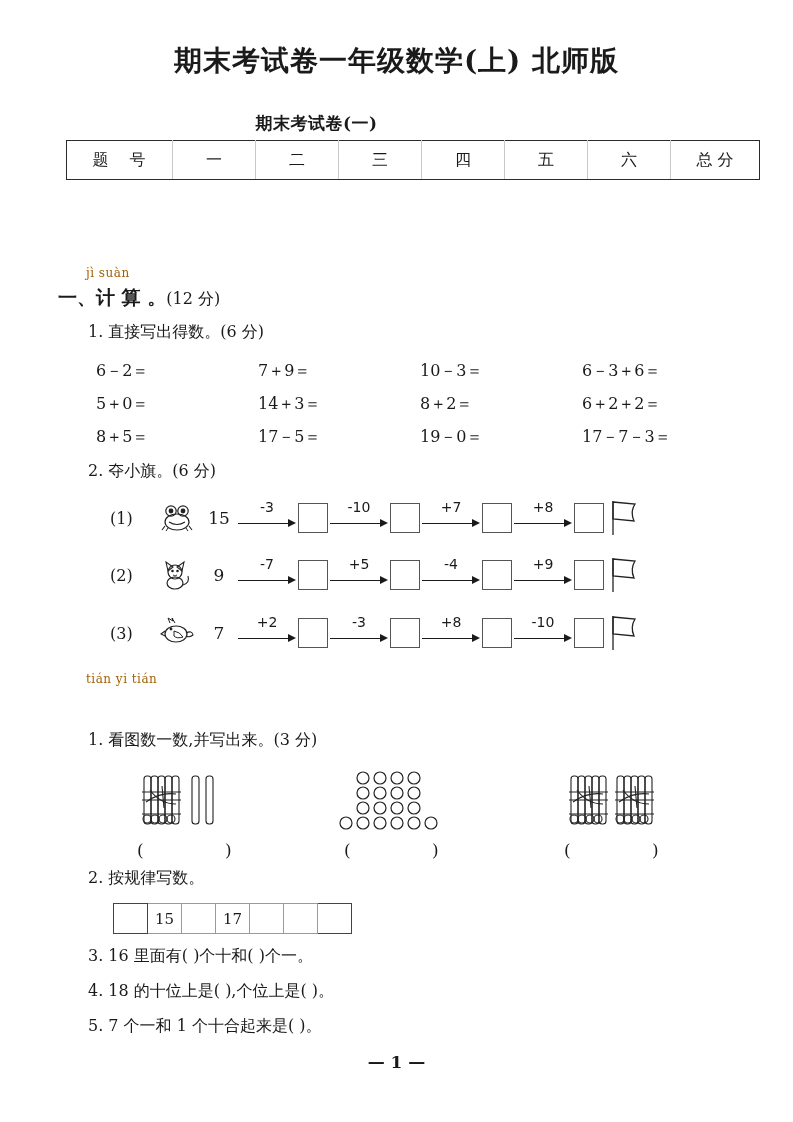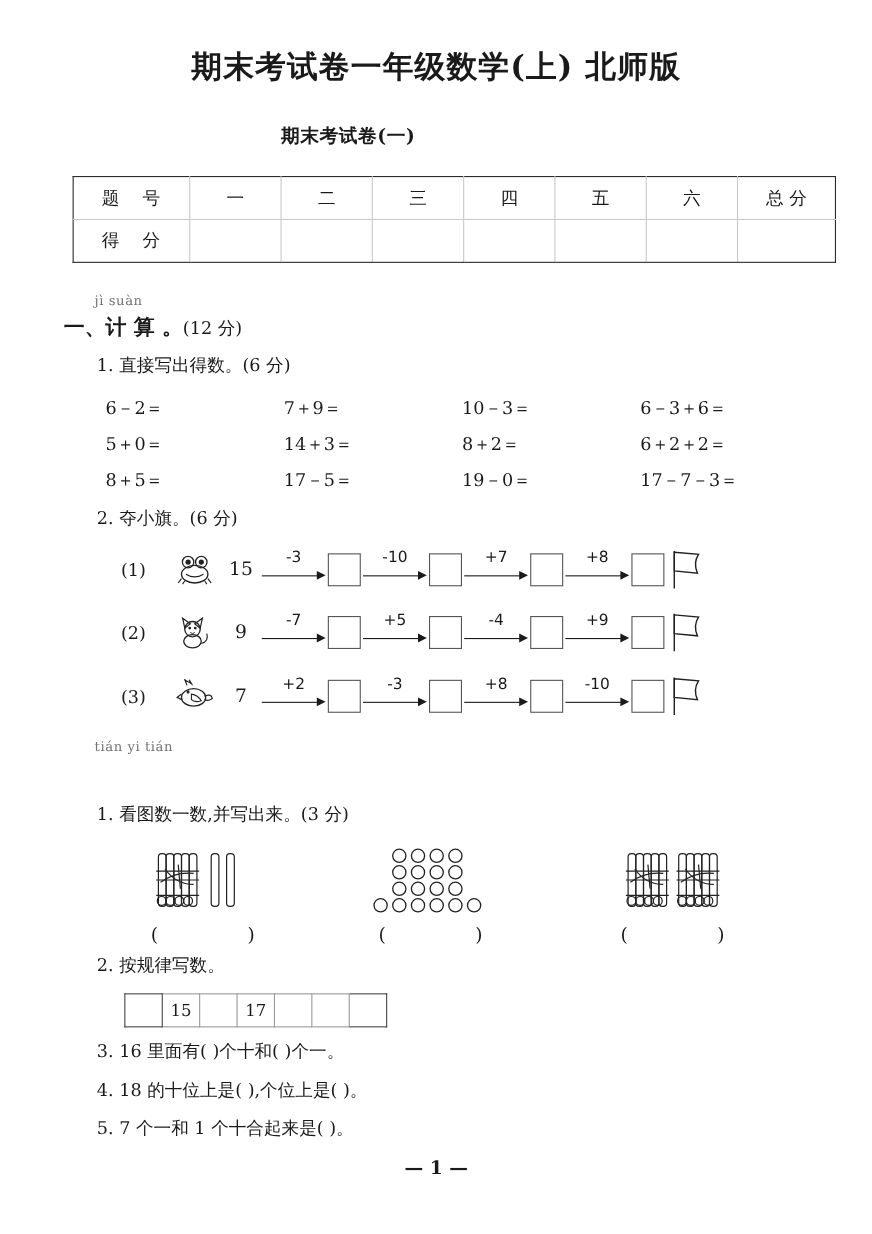--- a/index.html
+++ b/index.html
@@ -40,21 +40,21 @@
     text-align: center;
     font-size: 17px;
     font-weight: bold;
     letter-spacing: 0.5px;
   }
 
   
   .score-table {
     position: absolute;
     left: 66px;
-    top: 160px;
+    top: 140px;
     width: 662px;
     border-collapse: collapse;
     table-layout: fixed;
     border-radius: 21px;
   }
   .score-table td {
     height: 36px;
     text-align: center;
     vertical-align: middle;
     font-size: 16px;
@@ -66,21 +66,21 @@
   .score-table tr:last-child td { border-bottom: 1.6px solid #2b2b2b; }
   .score-table .midrow td { border-top: 1.2px solid #555; }
   .score-table .seam { border-left: 1.4px solid #3a3a3a; }
   .sp { letter-spacing: 8px; padding-left: 8px; }
 
   
   .pinyin {
     position: absolute;
     font-family: "DejaVu Serif", "Liberation Serif", serif;
     font-size: 12px;
-    color: #737373;
+    color: #a16207;
     letter-spacing: 0.5px;
   }
   .sec-head {
     position: absolute;
     font-size: 19px;
     font-weight: bold;
     white-space: nowrap;
   }
   .sec-head .pts {
     font-weight: normal;
@@ -237,30 +237,20 @@
     <tbody>
         <tr>
       <td class="outer-l sp" style="width:96px">题 号</td>
       <td style="width:80px">一</td>
       <td class="seam" style="width:80px">二</td>
       <td style="width:80px">三</td>
       <td class="seam" style="width:80px">四</td>
       <td style="width:80px">五</td>
       <td class="seam" style="width:80px">六</td>
       <td class="outer-r" style="width:86px">总 分</td>
-    </tr>
-    <tr class="midrow">
-      <td class="outer-l sp">得 分</td>
-      <td></td>
-      <td class="seam"></td>
-      <td></td>
-      <td class="seam"></td>
-      <td></td>
-      <td class="seam"></td>
-      <td class="outer-r"></td>
     </tr>
   </tbody>
     </table>
 
   <div class="pinyin" style="left:86px; top:266px;">jì suàn</div>
   <div class="sec-head" style="left:58px; top:285px;">
     <span>一、计 算 。</span><span class="pts">(12 分)</span>
   </div>
 
   <div class="item-head" style="left:88px; top:322px;">1. 直接写出得数。(6 分)</div>

